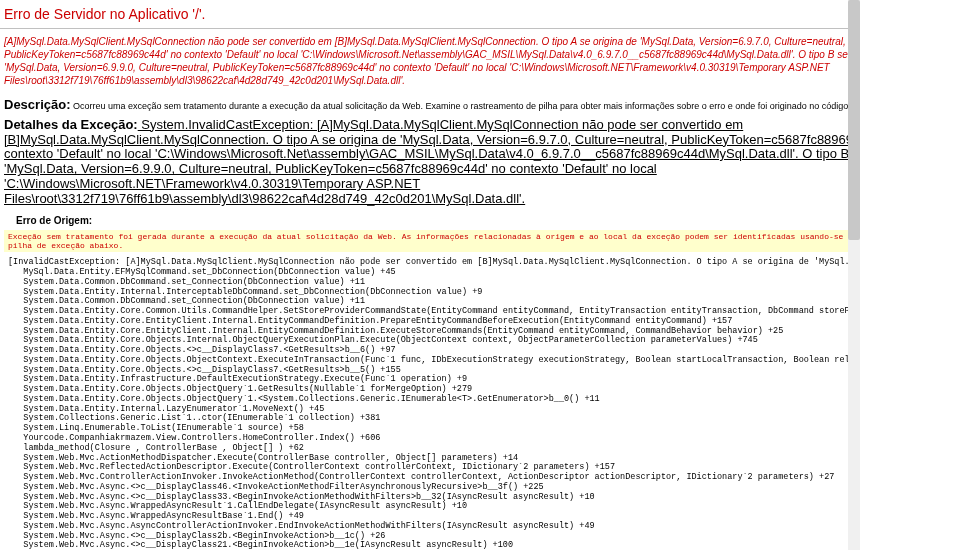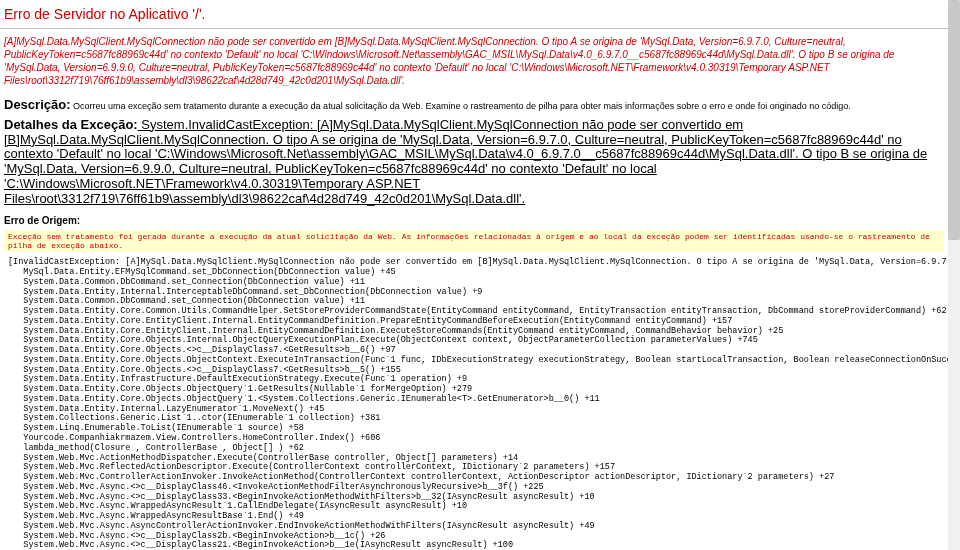--- a/index.html
+++ b/index.html
@@ -45,21 +45,21 @@
       margin-top: 34px;
     }
     .detail-text {
       font-size: 13px;
       line-height: 1.15;
       text-decoration: underline;
     }
     .sub-header {
       font-weight: bold;
       font-size: 10px;
-      padding: 6px 4px 2px 4px;
+      padding: 6px 4px 2px 16px;
     }
     .yellow-box {
       background: #ffffcc;
       margin: 2px 4px 4px 4px;
       padding: 2px 4px;
     }
     .yellow-box pre {
       font-family: Consolas, "Courier New", monospace;
       font-size: 8px;
       color: #cc0000;
@@ -89,21 +89,21 @@
       position: absolute;
       top: 0;
       right: 0;
       width: 12px;
       height: 240px;
       background: #c8c8c8;
       border-radius: 2px;
     }
     .page-wrap {
       position: relative;
-      width: 960px;
+      width: 860px;
       height: 550px;
       overflow: hidden;
     }
     .content {
       width: 948px;
     }
   </style>
 </head>
 <body>
 

